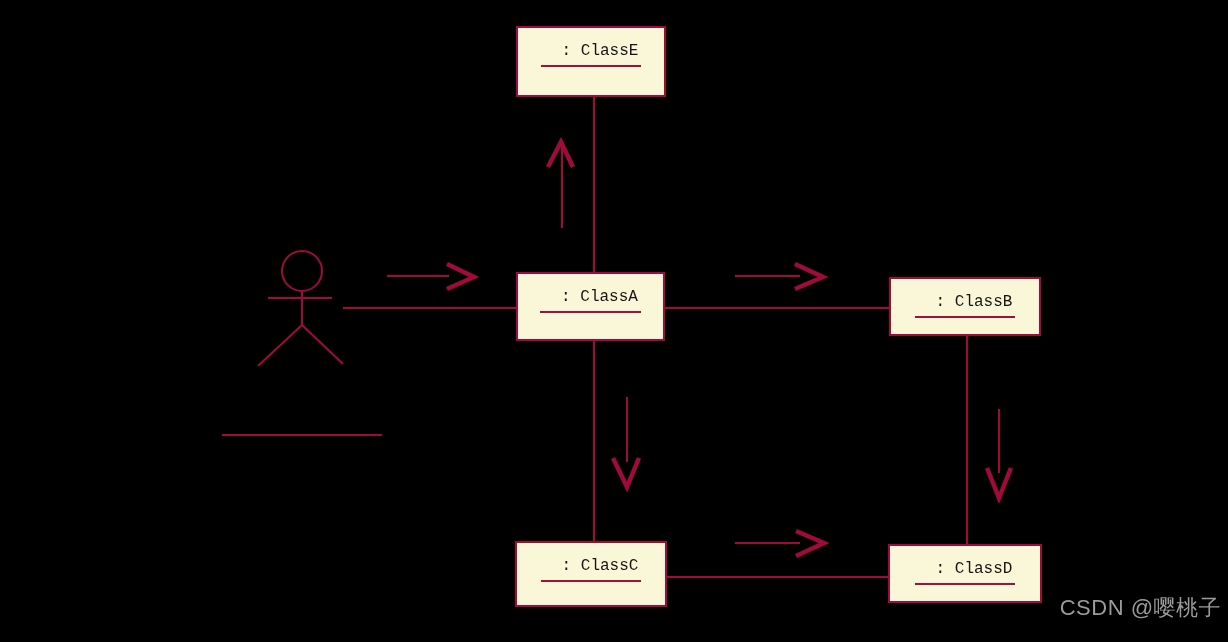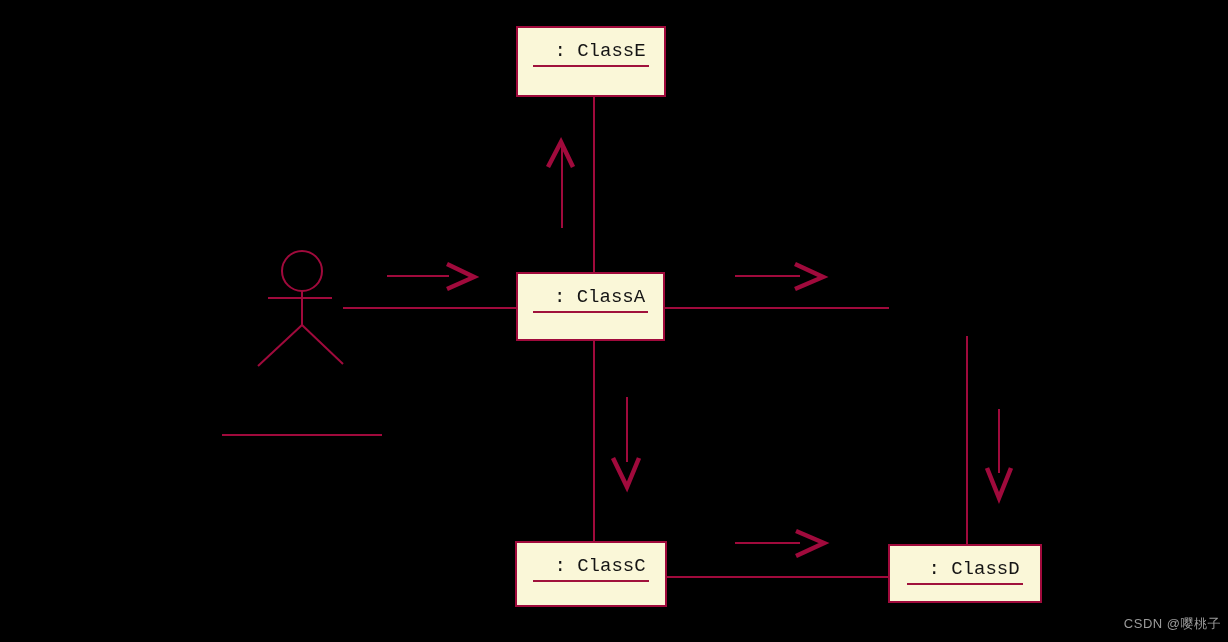--- a/index.html
+++ b/index.html
@@ -31,32 +31,32 @@
     box-sizing: border-box;
     background: var(--box-fill, #FAF7D8);
     border: 2px solid var(--line-color, #A00A3C);
     display: flex;
     justify-content: center;
     align-items: flex-start;
     padding-top: 10px;
   }
   .obj-label {
     font-family: "Liberation Mono", monospace;
-    font-size: 19px;
+    font-size: 16px;
     line-height: 26px;
     color: var(--box-text, #141414);
     white-space: pre;
     border-bottom: 2px solid var(--underline-color, #A0123C);
     padding: 0 3px 1px 21px;
   }
   #watermark {
     position: absolute;
     right: 7px;
-    bottom: 9px;
-    font-size: 13px;
+    bottom: 19px;
+    font-size: 22px;
     letter-spacing: 0.5px;
     color: var(--watermark-color, #9B9B9B);
     margin-left: 36px;
   }
 </style>
 </head>
 <body>
 
 <div id="canvas">
 
@@ -109,20 +109,23 @@
   </svg>
 
   <div class="obj-box" style="left:516px; top:26px;  width:150px; height:71px;">
     <span class="obj-label">: ClassE</span>
   </div>
 
   <div class="obj-box" style="left:516px; top:272px; width:149px; height:69px;text-align:center;">
     <span class="obj-label">: ClassA</span>
   </div>
 
+  <div class="obj-box" style="left:889px; top:277px; width:152px; height:59px;">
+    <span class="obj-label">: ClassB</span>
+  </div>
 
   <div class="obj-box" style="left:888px; top:544px; width:154px; height:59px;">
     <span class="obj-label">: ClassD</span>
   </div>
 
   <div class="obj-box" style="left:515px; top:541px; width:152px; height:66px;">
     <span class="obj-label">: ClassC</span>
   </div>
 
   <div id="watermark">CSDN @嘤桃子</div>

